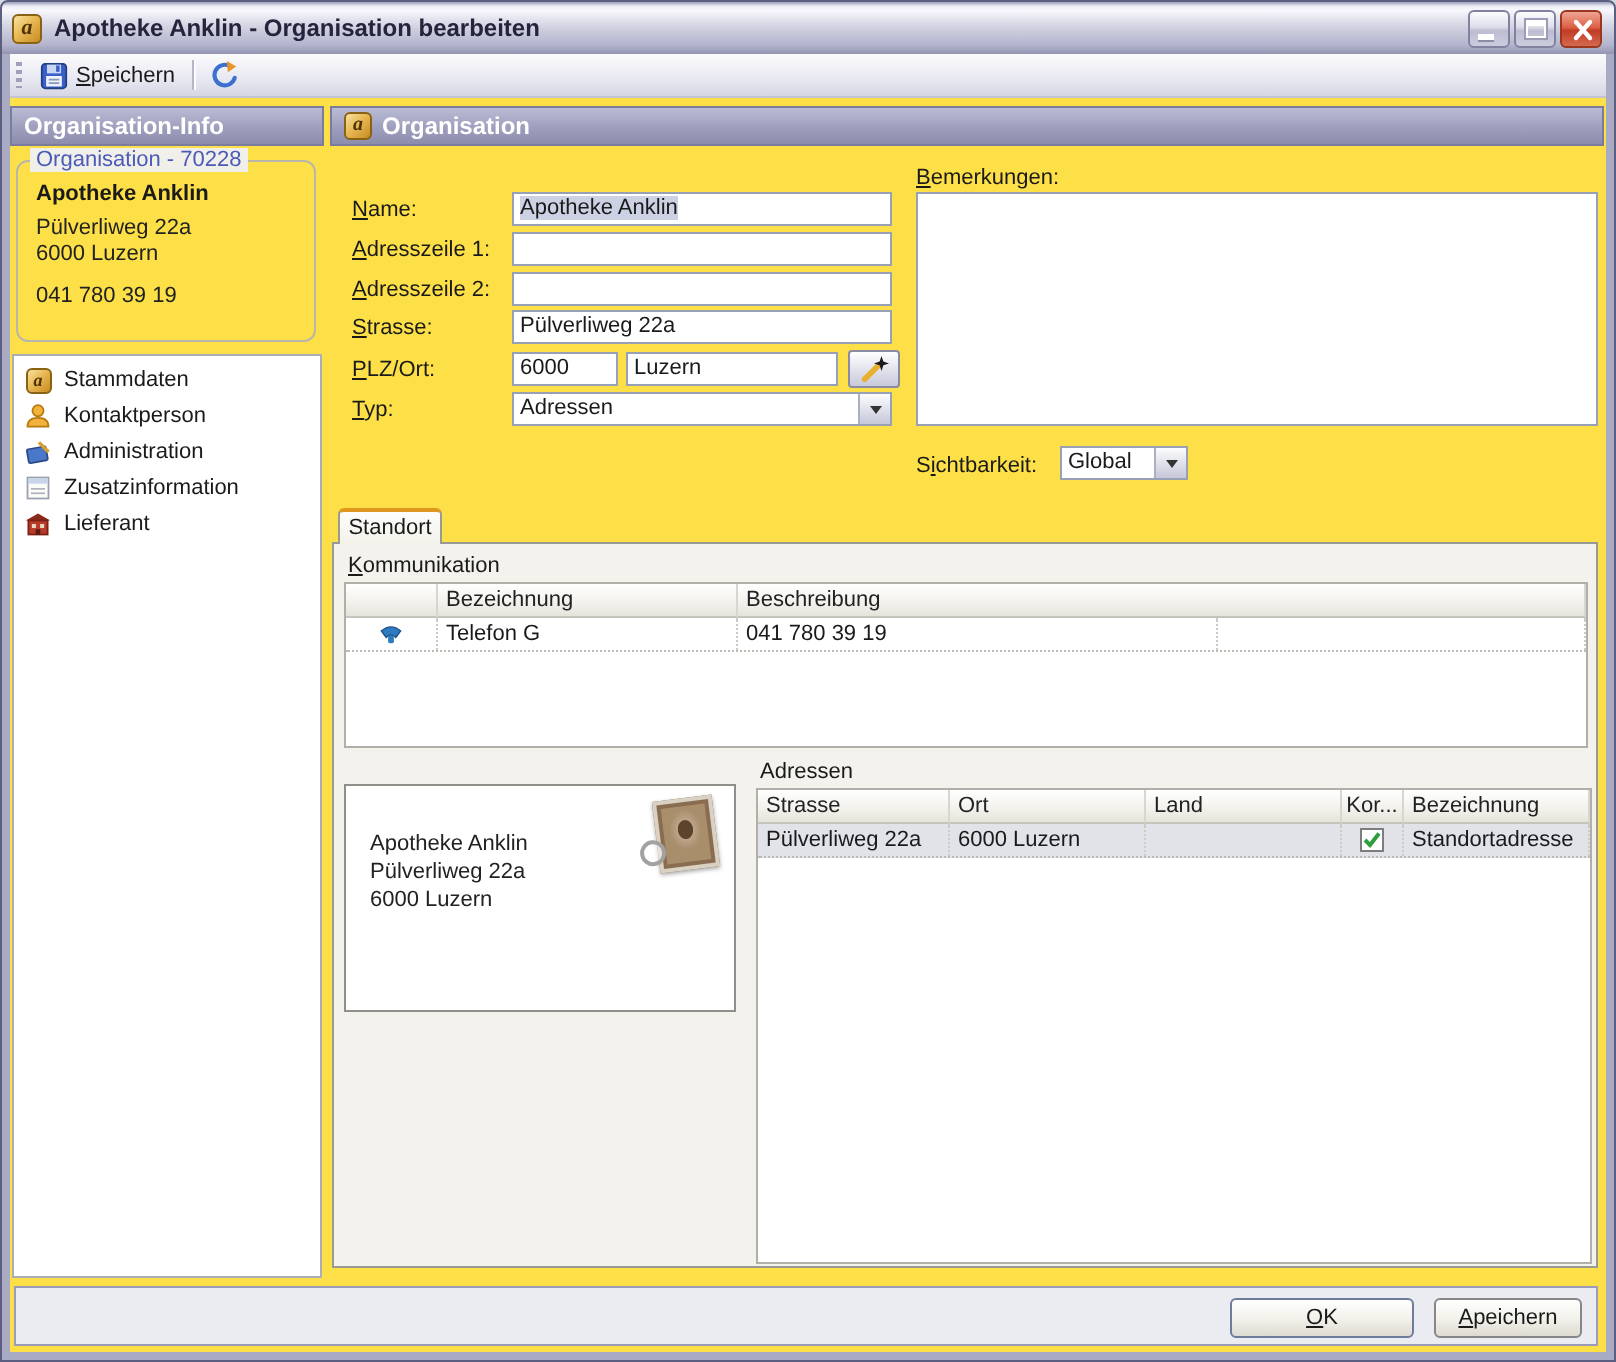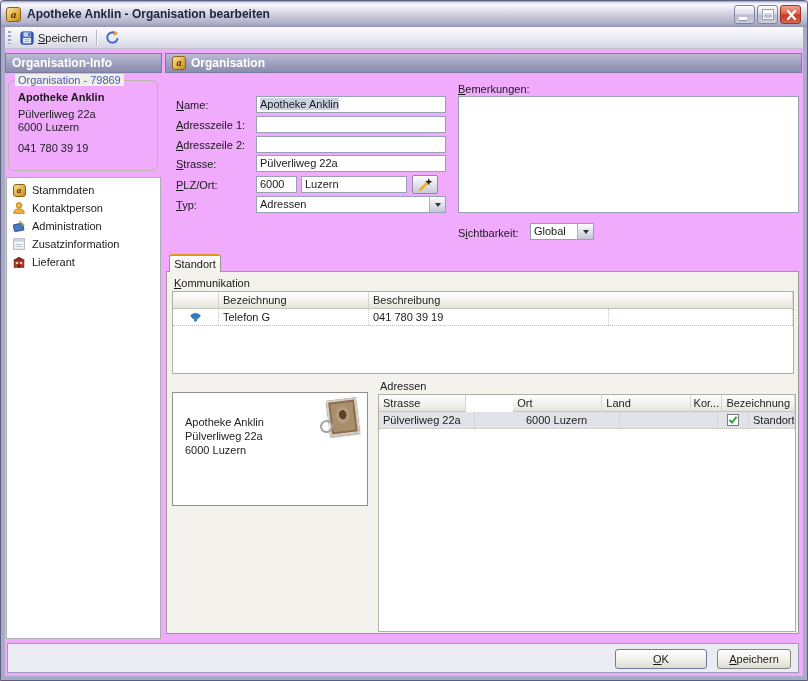--- a/index.html
+++ b/index.html
@@ -20,21 +20,21 @@
   .title-text { margin-left:6px; font-size:12px; font-weight:bold; color:#24243e; flex:1;
     white-space:nowrap; overflow:hidden; }
   .win-buttons { display:flex; gap:2px; margin-right:1px; }
   .winbtn { width:21px; height:19px; border-radius:3px; border:1px solid #8082a0; position:relative;
     background:linear-gradient(180deg,#fdfdfe,#dcdde9 45%,#bcbdd1 55%,#cbccdd); }
   .winbtn.close { background:linear-gradient(180deg,#f0a494,#dd6046 45%,#c23c24 55%,#d36a50); border-color:#99381f; }
   .glyph-min { position:absolute; left:4px; bottom:3px; width:8px; height:3px; background:#fff; box-shadow:0 1px 0 #8a8ca8; }
   .glyph-max { position:absolute; left:5px; top:4px; width:10px; height:9px; border:1px solid #fff; border-top-width:3px; box-shadow:0 0 0 1px #9a9cb6; }
 
   
-  .wbody { position:absolute; left:4px; right:4px; top:26px; bottom:4px; background:#f0abfc; overflow:hidden; }
+  .wbody { position:absolute; left:4px; right:4px; top:26px; bottom:4px; background:#fde047; overflow:hidden; }
   .toolbar { position:absolute; left:0; right:0; top:0; height:22px;
     background:linear-gradient(180deg,#fbfbfd,#e6e6f0 65%,#d6d6e4); border-bottom:1px solid #c3c3d4;
     display:flex; align-items:center; }
   .grip { width:3px; height:13px; margin:0 4px 0 3px;
     background-image:repeating-linear-gradient(180deg,#9fa0ba 0 2px, rgba(0,0,0,0) 2px 4px); }
   .tb-btn { display:flex; align-items:center; gap:4px; height:20px; padding:0 5px; border-radius:2px; }
   .tb-sep { width:1px; height:15px; background:#b6b6ca; margin:0 3px; box-shadow:1px 0 0 #fbfbfd; }
 
   .content { position:absolute; left:0; right:0; top:23px; bottom:34px; }
   .bottombar { position:absolute; left:2px; right:4px; bottom:3px; height:30px;
@@ -61,21 +61,21 @@
   .nav-item { display:flex; align-items:center; gap:6px; height:18px; padding-left:5px; }
   .nav-item .ic { width:14px; height:14px; flex:none; display:flex; align-items:center; justify-content:center; }
   .nav-item .org-icon { width:13px; height:13px; font-size:9px; }
 
   
   .frow { position:absolute; left:171px; display:flex; align-items:center; }
   .frow .lab { width:80px; flex:none; }
   .accel { text-decoration:underline; }
   .field { height:17px; border:1px solid #98a0b5; background:#fff; padding:1px 3px; position:relative;
     overflow:hidden; white-space:nowrap; line-height:13px; }
-  .w190 { width:190px; } .w53 { width:41px; } .w106 { width:106px; margin-left:4px; }
+  .w190 { width:190px; } .w53 { width:53px; } .w106 { width:106px; margin-left:4px; }
   .sel-text { background:#ccd2e4; }
   .dd { padding-right:18px; }
   .dd-arrow { position:absolute; right:0; top:0; bottom:0; width:16px; border-left:1px solid #aab0c2;
     background:linear-gradient(180deg,#fdfdfe,#dedfe9 55%,#c6c7d8); display:flex; align-items:center; justify-content:center; }
   .tri { width:0; height:0; border-left:3px solid transparent; border-right:3px solid transparent; border-top:4px solid #333; }
   .wand-btn { width:26px; height:19px; margin-left:5px; border:1px solid #8a8ba5; border-radius:2px;
     background:linear-gradient(180deg,#fefefe,#dedee9 60%,#c9cada); display:flex; align-items:center; justify-content:center; }
 
   .bem-label { position:absolute; left:453px; top:33px; }
   .memo { position:absolute; left:453px; top:46px; width:341px; height:117px; background:#fff; border:1px solid #98a0b5; }
@@ -95,21 +95,21 @@
   .komm-table { left:5px; top:19px; width:622px; height:83px; }
   .adr-label { position:absolute; left:213px; top:108px; }
   .adr-table { left:211px; top:122px; width:418px; height:238px; }
   .thead { display:flex; height:17px; flex:none; }
   .th { display:flex; align-items:center; padding:0 4px; color:#222;
     background:linear-gradient(180deg,#ffffff,#f3f2ed 55%,#e5e4db);
     border-right:1px solid #d8d7cf; border-bottom:1px solid #c5c4bb; }
   .trow { display:flex; height:17px; flex:none; border-bottom:1px dotted #bcbcb4; }
   .td { display:flex; align-items:center; padding:0 4px; border-right:1px dotted #ccccc4; overflow:hidden; white-space:nowrap; }
   .kc0{width:46px;justify-content:center;} .kc1{width:150px;} .kc2{width:240px;} .kc3{flex:1;}
-  .ac0{width:96px;} .ac1{width:98px;margin-left:47px;} .ac2{width:98px;} .ac3{width:31px;justify-content:center;} .ac4{flex:1;}
+  .ac0{width:96px;} .ac1{width:98px;} .ac2{width:98px;} .ac3{width:31px;justify-content:center;} .ac4{flex:1;}
   .sel-row { background:#e2e3e8; }
   .cb { width:12px; height:12px; background:#fff; border:1px solid #7d7d7d; display:flex; align-items:center; justify-content:center; }
 
   
   .envelope { position:absolute; left:5px; top:120px; width:196px; height:114px; background:#fff; border:1px solid #90908a; }
   .env-lines { position:absolute; left:12px; top:22px; line-height:14px; color:#222; }
   .stamp { position:absolute; right:9px; top:6px; width:30px; height:36px; background:#8a6d50;
     border:2px solid #d9d2c4; transform:rotate(-7deg); box-shadow:0 1px 2px rgba(0,0,0,.35); }
   .stamp-inner { position:absolute; inset:2px; background:radial-gradient(ellipse 8px 10px at 50% 42%, #5c432c 0 45%, #bda488 50%, #a98e6c 100%); }
   .clip { position:absolute; left:-11px; top:17px; width:13px; height:13px; border:2px solid #a2a2a0; border-radius:50%; background:rgba(255,255,255,.4); }
@@ -167,21 +167,21 @@
       </div>
     </div>
 
     <div class="content">
 
       <div class="sec-header hdr-sidebar">
         <span>Organisation-Info</span>
       </div>
 
       <div class="info-box">
-        <div class="legend">Organisation - 79869</div>
+        <div class="legend">Organisation - 70228</div>
         <div class="info-name">Apotheke Anklin</div>
         <div class="info-line">Pülverliweg 22a</div>
         <div class="info-line">6000 Luzern</div>
         <div class="info-line info-phone">041 780 39 19</div>
       </div>
 
       <div class="nav-box">
         <div class="nav-item">
           <span class="ic">
               <span class="org-icon">a</span>

